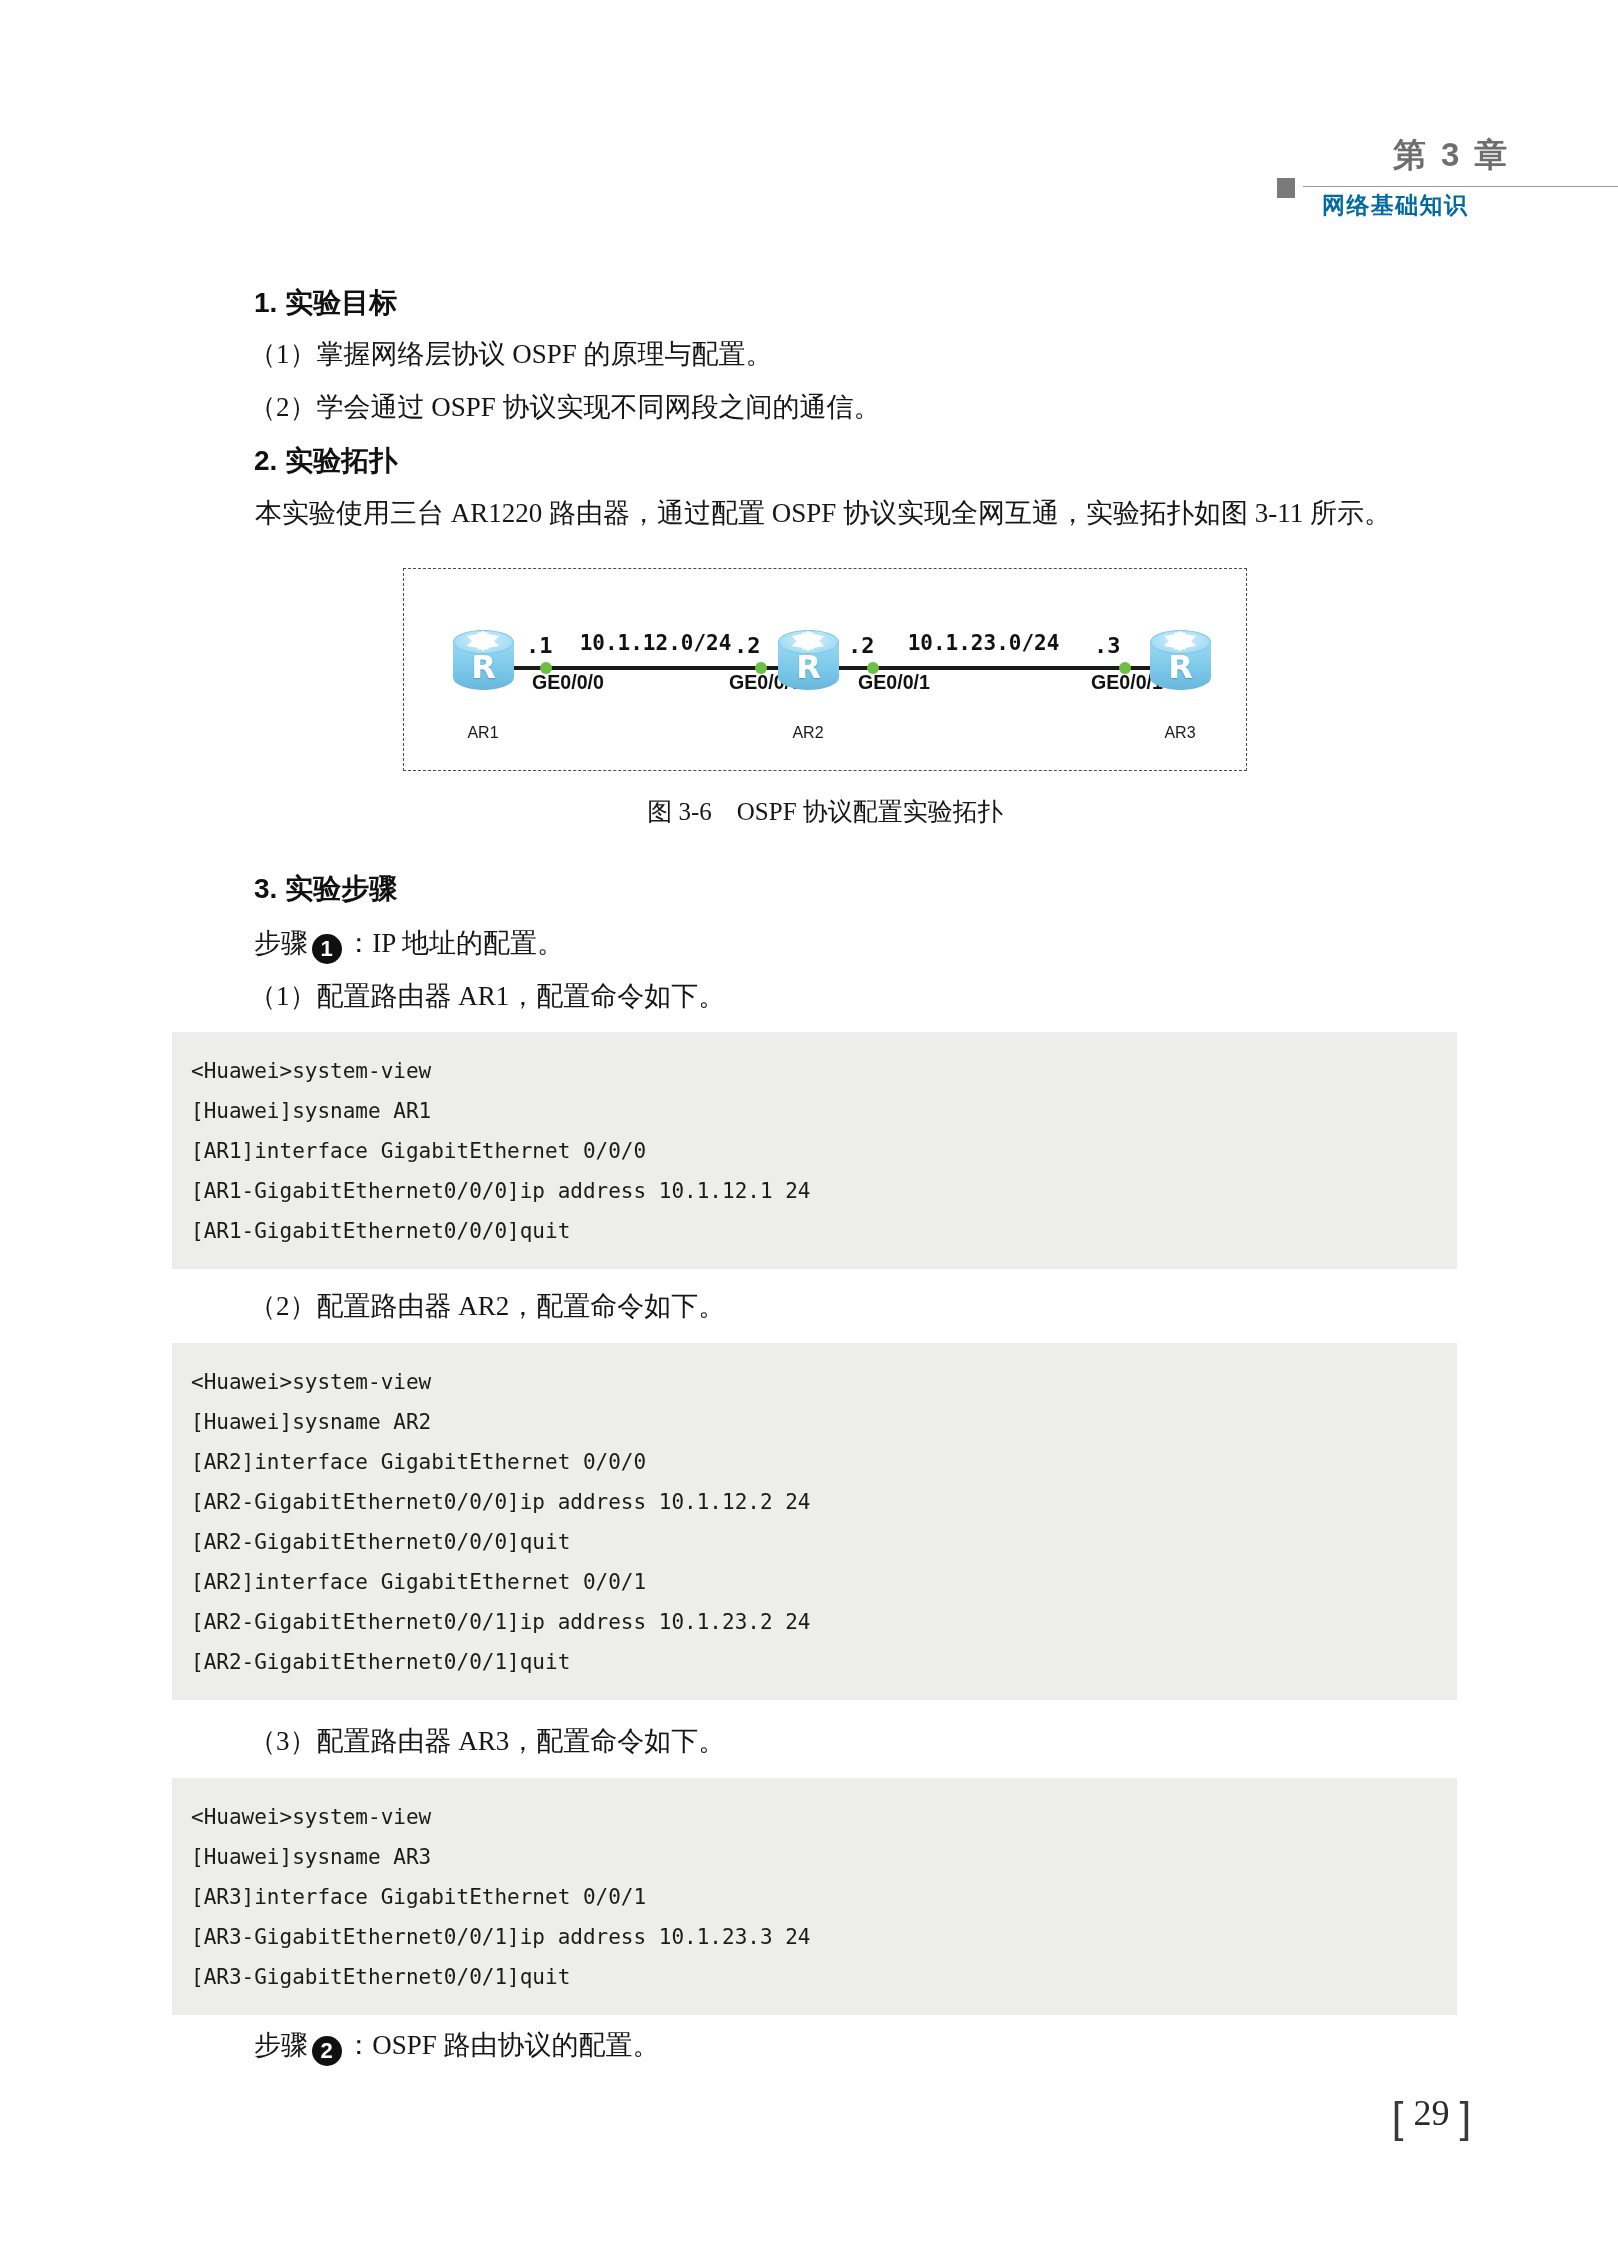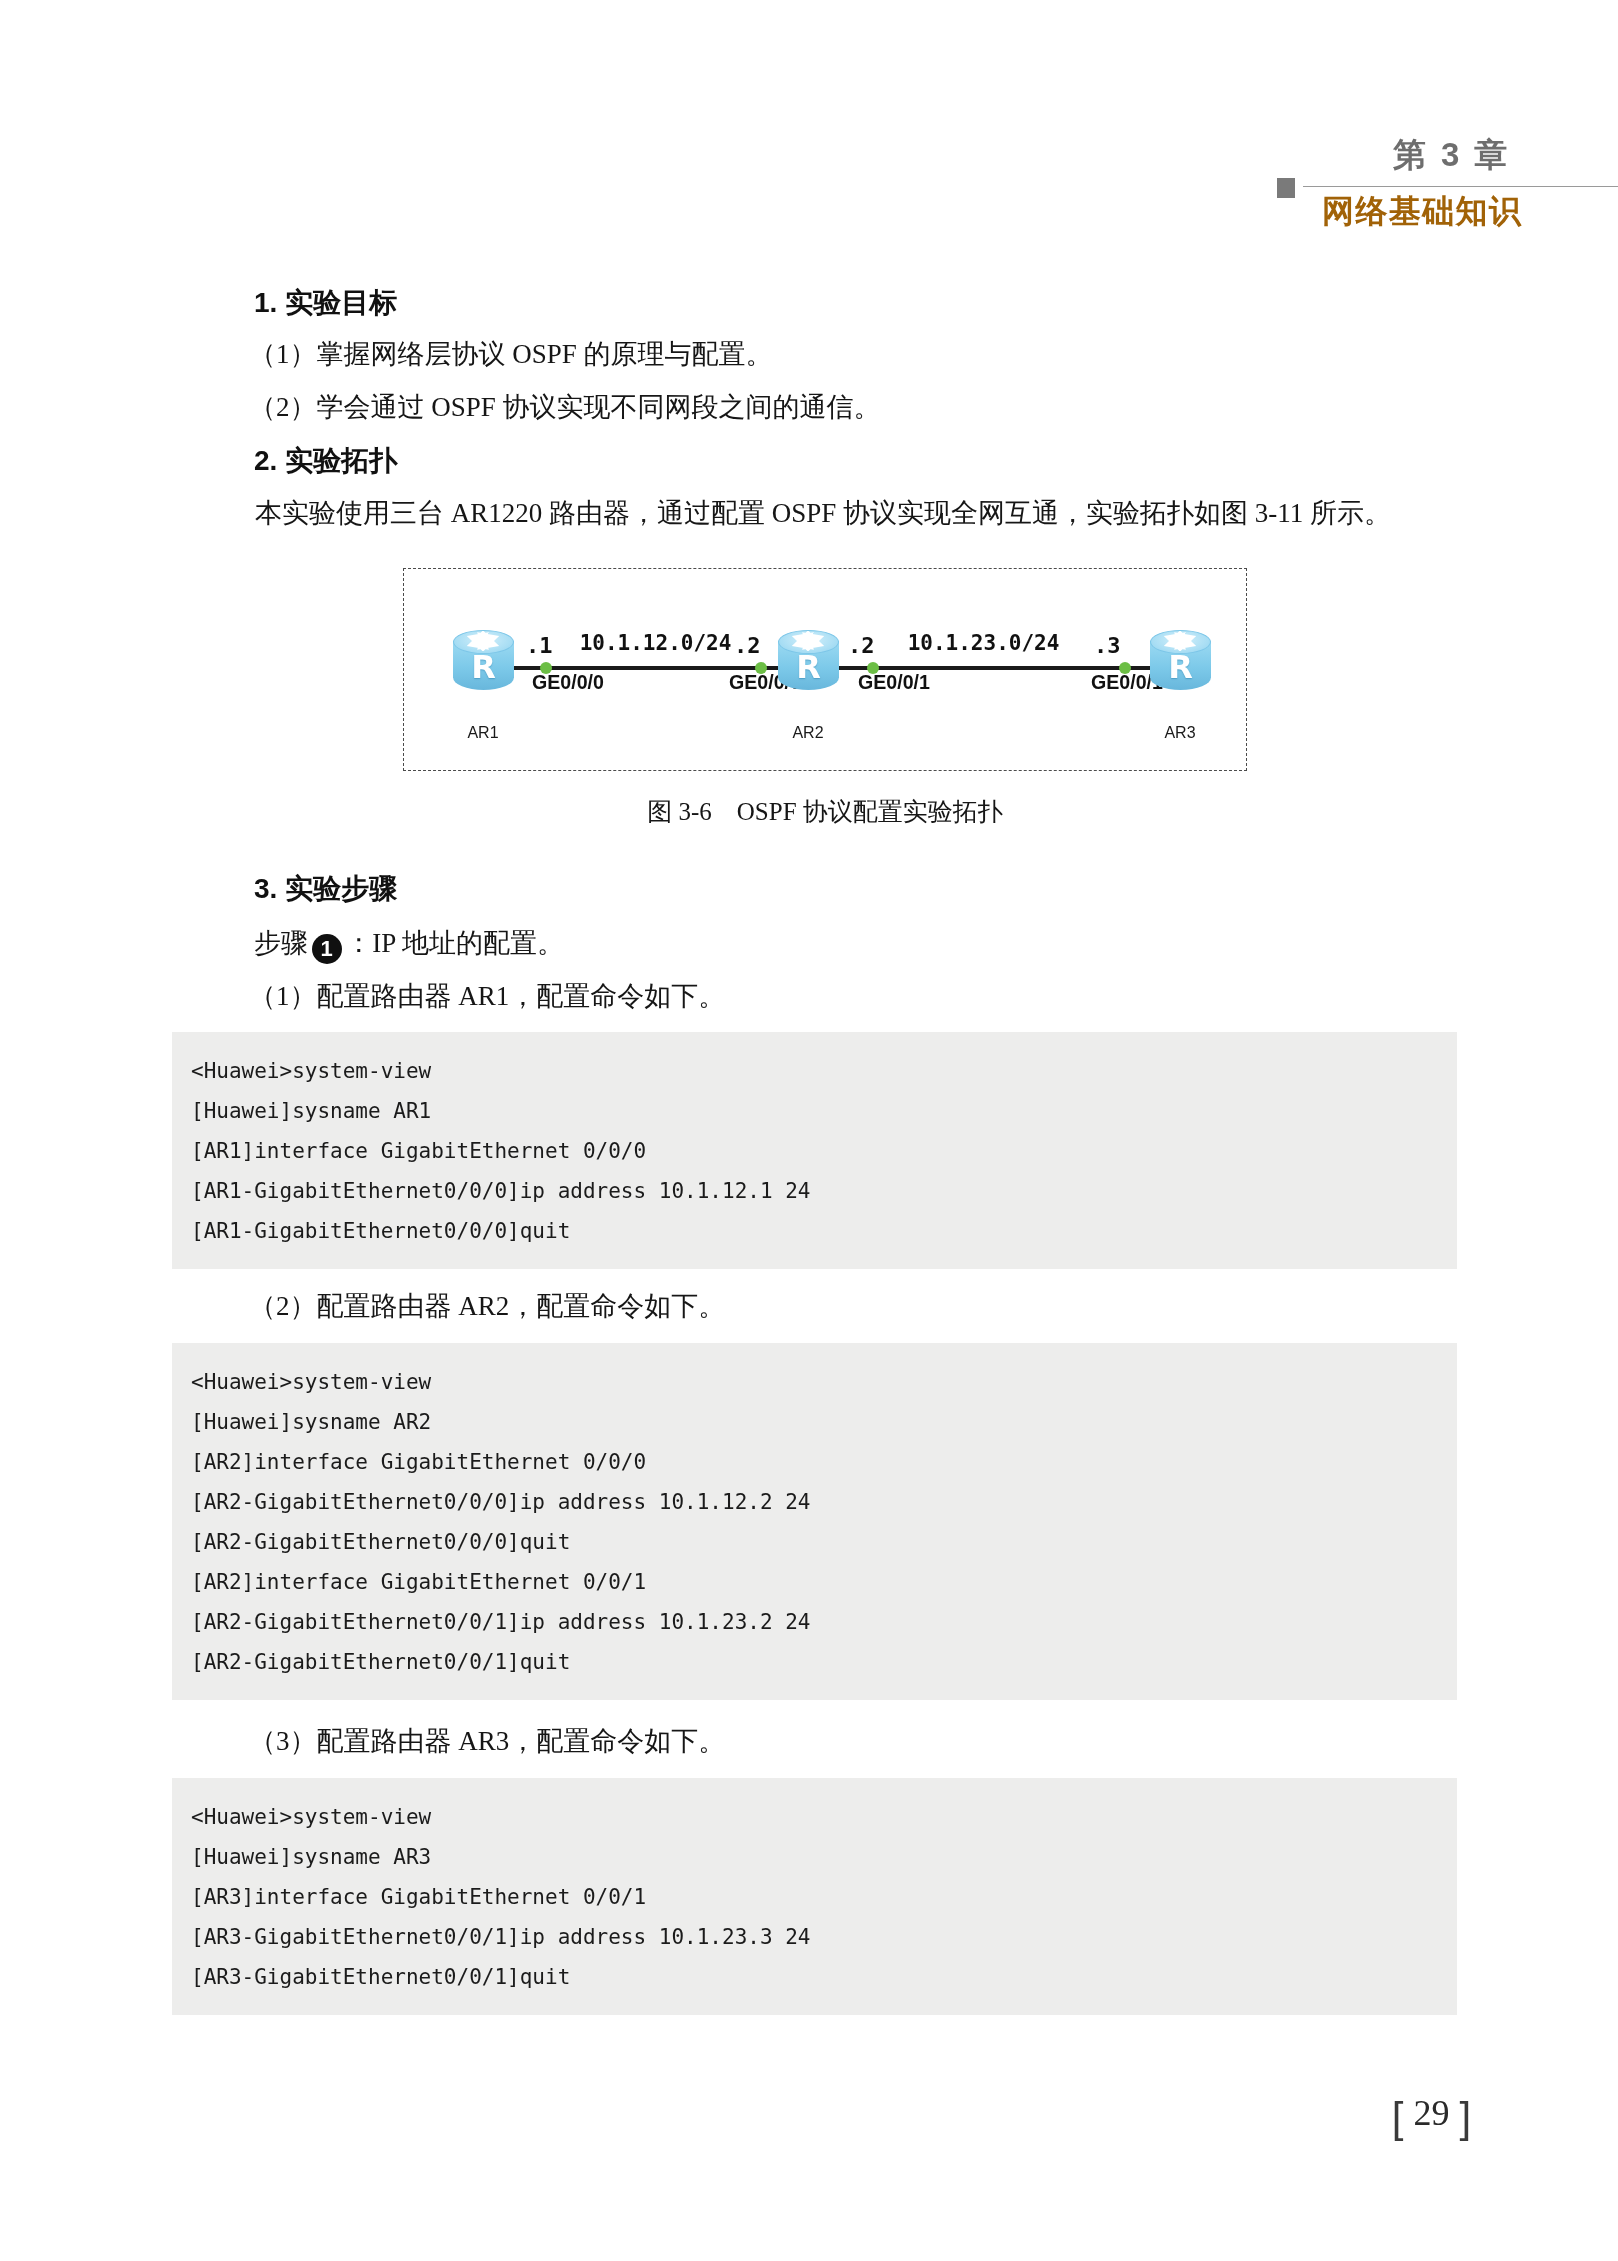--- a/index.html
+++ b/index.html
@@ -5,21 +5,21 @@
   html,body{margin:0;padding:0;background:#ffffff;}
   .page{position:relative;width:1619px;height:2261px;background:#ffffff;
         font-family:"Liberation Serif","DejaVu Serif",serif;color:#1a1a1a;overflow:hidden;text-decoration:underline;}
 
   
   .chapter-label{position:absolute;top:133px;left:1393px;font-family:"Liberation Sans","DejaVu Sans",sans-serif;
                  font-weight:bold;font-size:33px;color:#6e6e6e;letter-spacing:2.9px;}
   .header-square{position:absolute;top:178px;left:1277px;width:18px;height:19.6px;background:#7a7a7a;}
   .header-rule{position:absolute;top:186px;left:1303px;width:316px;height:1.4px;background:#9a9a9a;}
   .chapter-title{position:absolute;top:190px;left:1322px;font-family:"Liberation Sans","DejaVu Sans",sans-serif;
-                 font-weight:bold;font-size:32px;color:#a16207;letter-spacing:1.4px;}
+                 font-weight:bold;font-size:23px;color:#0369a1;letter-spacing:1.4px;}
 
   
   .sec-heading{position:absolute;left:254px;font-family:"Liberation Sans","DejaVu Sans",sans-serif;
                font-weight:bold;font-size:28px;line-height:1.15;color:#111;}
   .body-line{position:absolute;left:249px;font-size:27px;line-height:1.25;color:#161616;white-space:nowrap;}
   .step-num{display:inline-block;width:30px;height:30px;border-radius:50%;background:#101010;color:#ffffff;
             font-family:"Liberation Sans","DejaVu Sans",sans-serif;font-weight:bold;font-size:22px;
             line-height:30px;text-align:center;vertical-align:-3.6px;margin:0 3.6px;}
 
   
@@ -177,19 +177,22 @@
   <div class="body-line" style="top:1725px;">（3）配置路由器 AR3，配置命令如下。</div>
 
   <div class="code-block" style="top:1778px;height:237px;">
     <pre>&lt;Huawei&gt;system-view
 [Huawei]sysname AR3
 [AR3]interface GigabitEthernet 0/0/1
 [AR3-GigabitEthernet0/0/1]ip address 10.1.23.3 24
 [AR3-GigabitEthernet0/0/1]quit</pre>
   </div>
 
+  <div class="body-line" style="top:2029px;left:254px;">
+    <span>步骤</span><span class="step-num">2</span><span>：OSPF 路由协议的配置。</span>
+  </div>
 
   <div class="page-number">
     <span class="bracket">[</span><span class="num">29</span><span class="bracket">]</span>
   </div>
 
 </div>
 
 
 </body></html>

